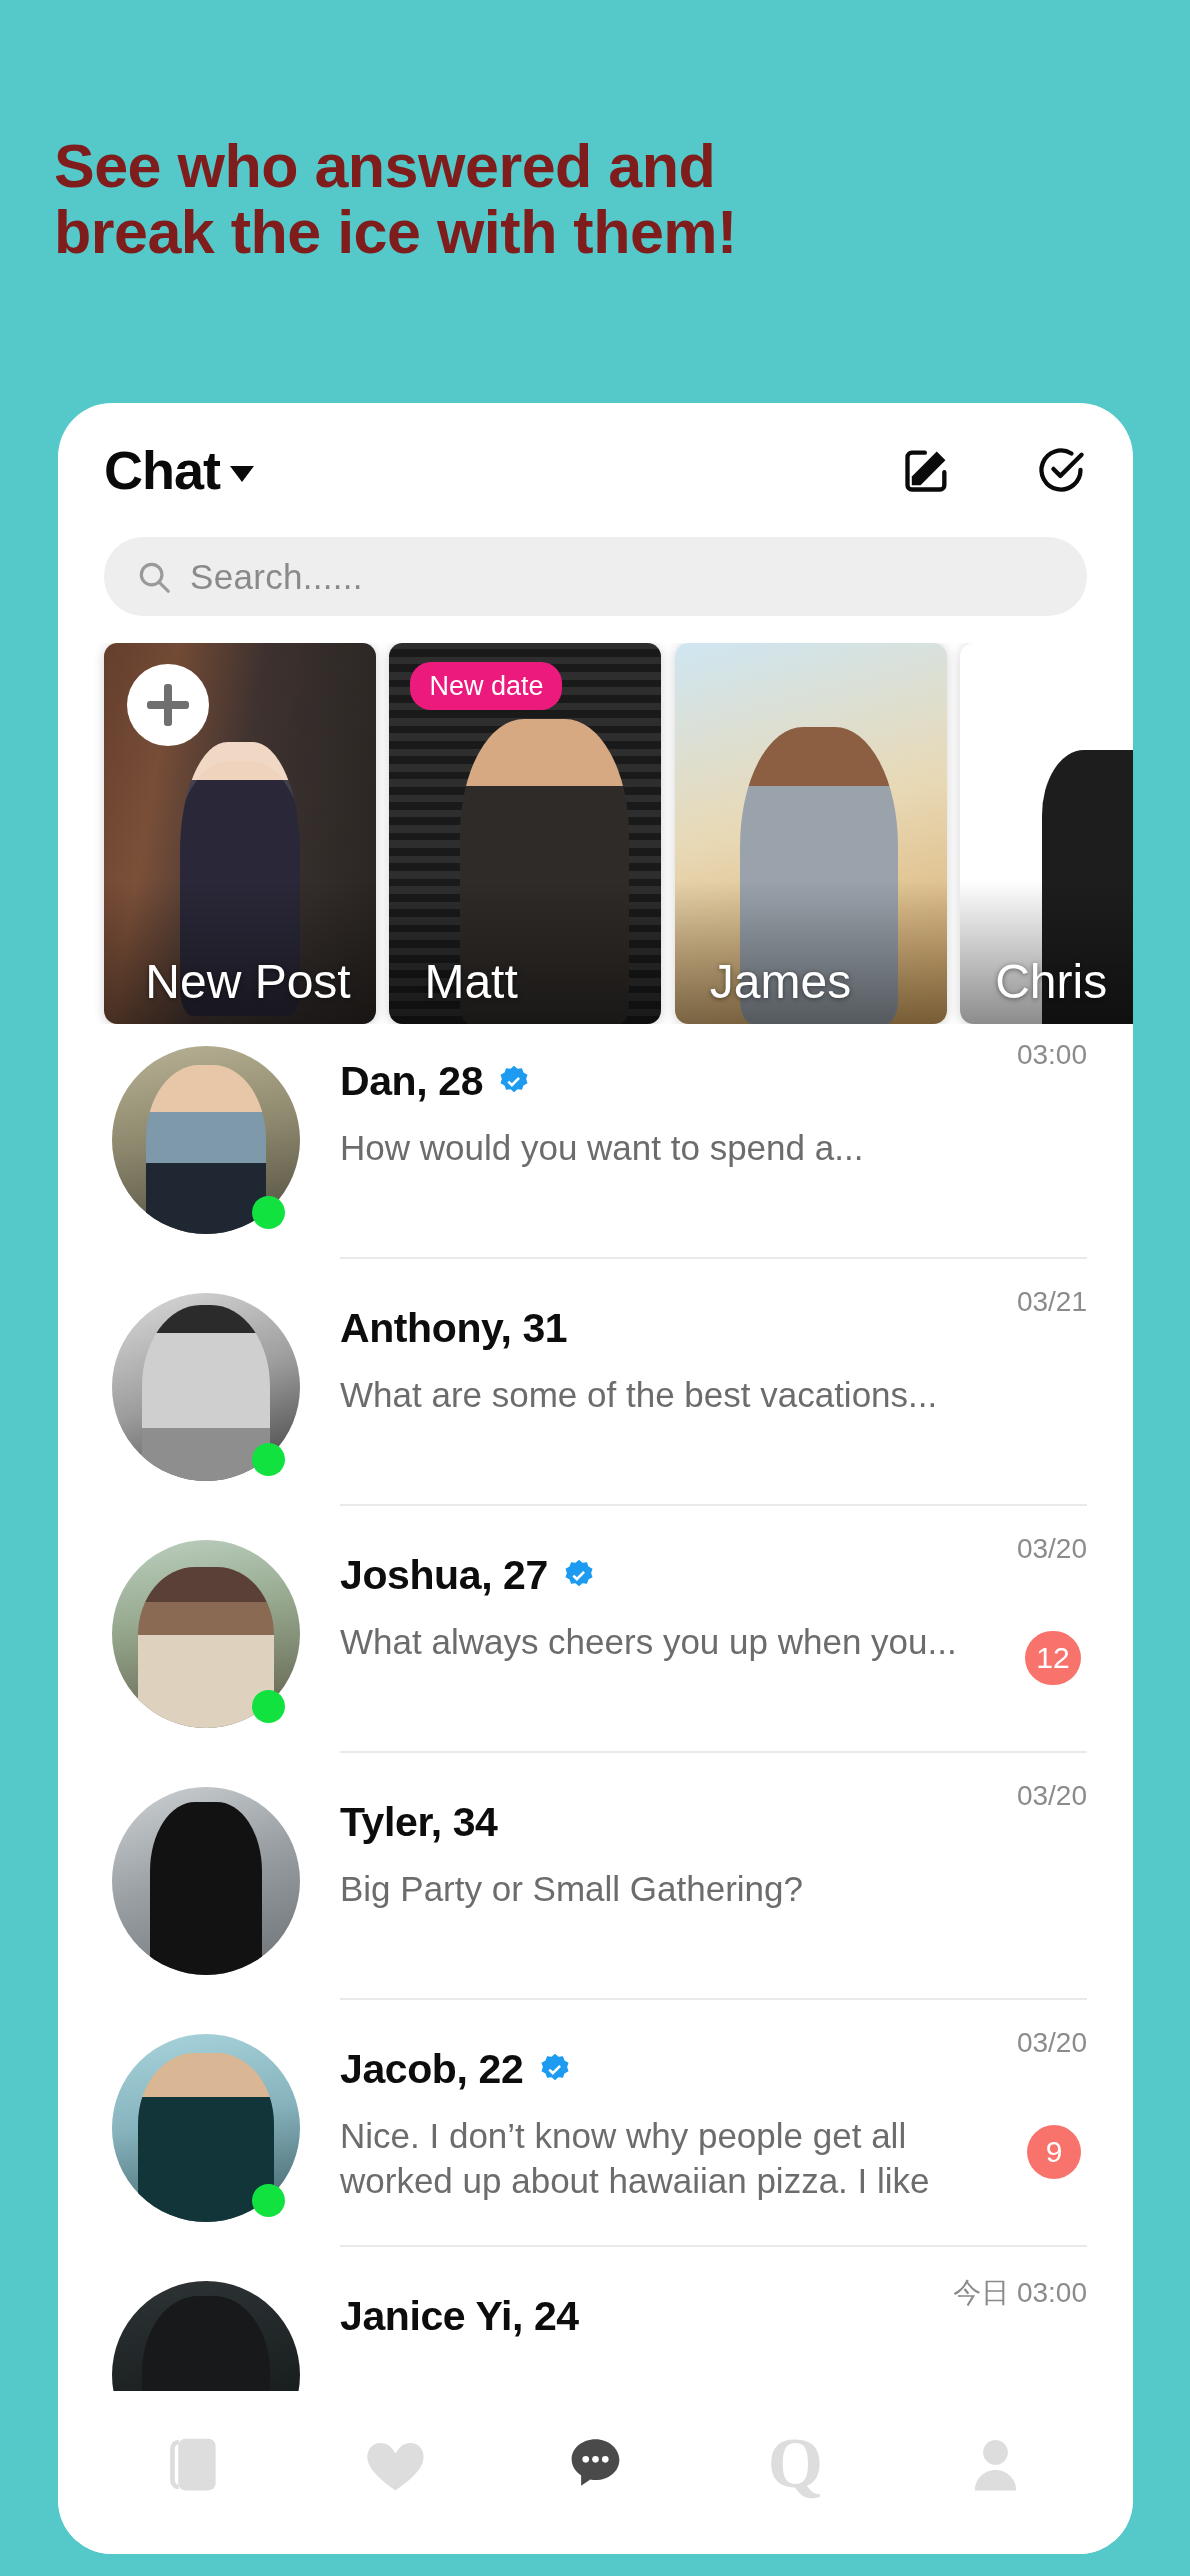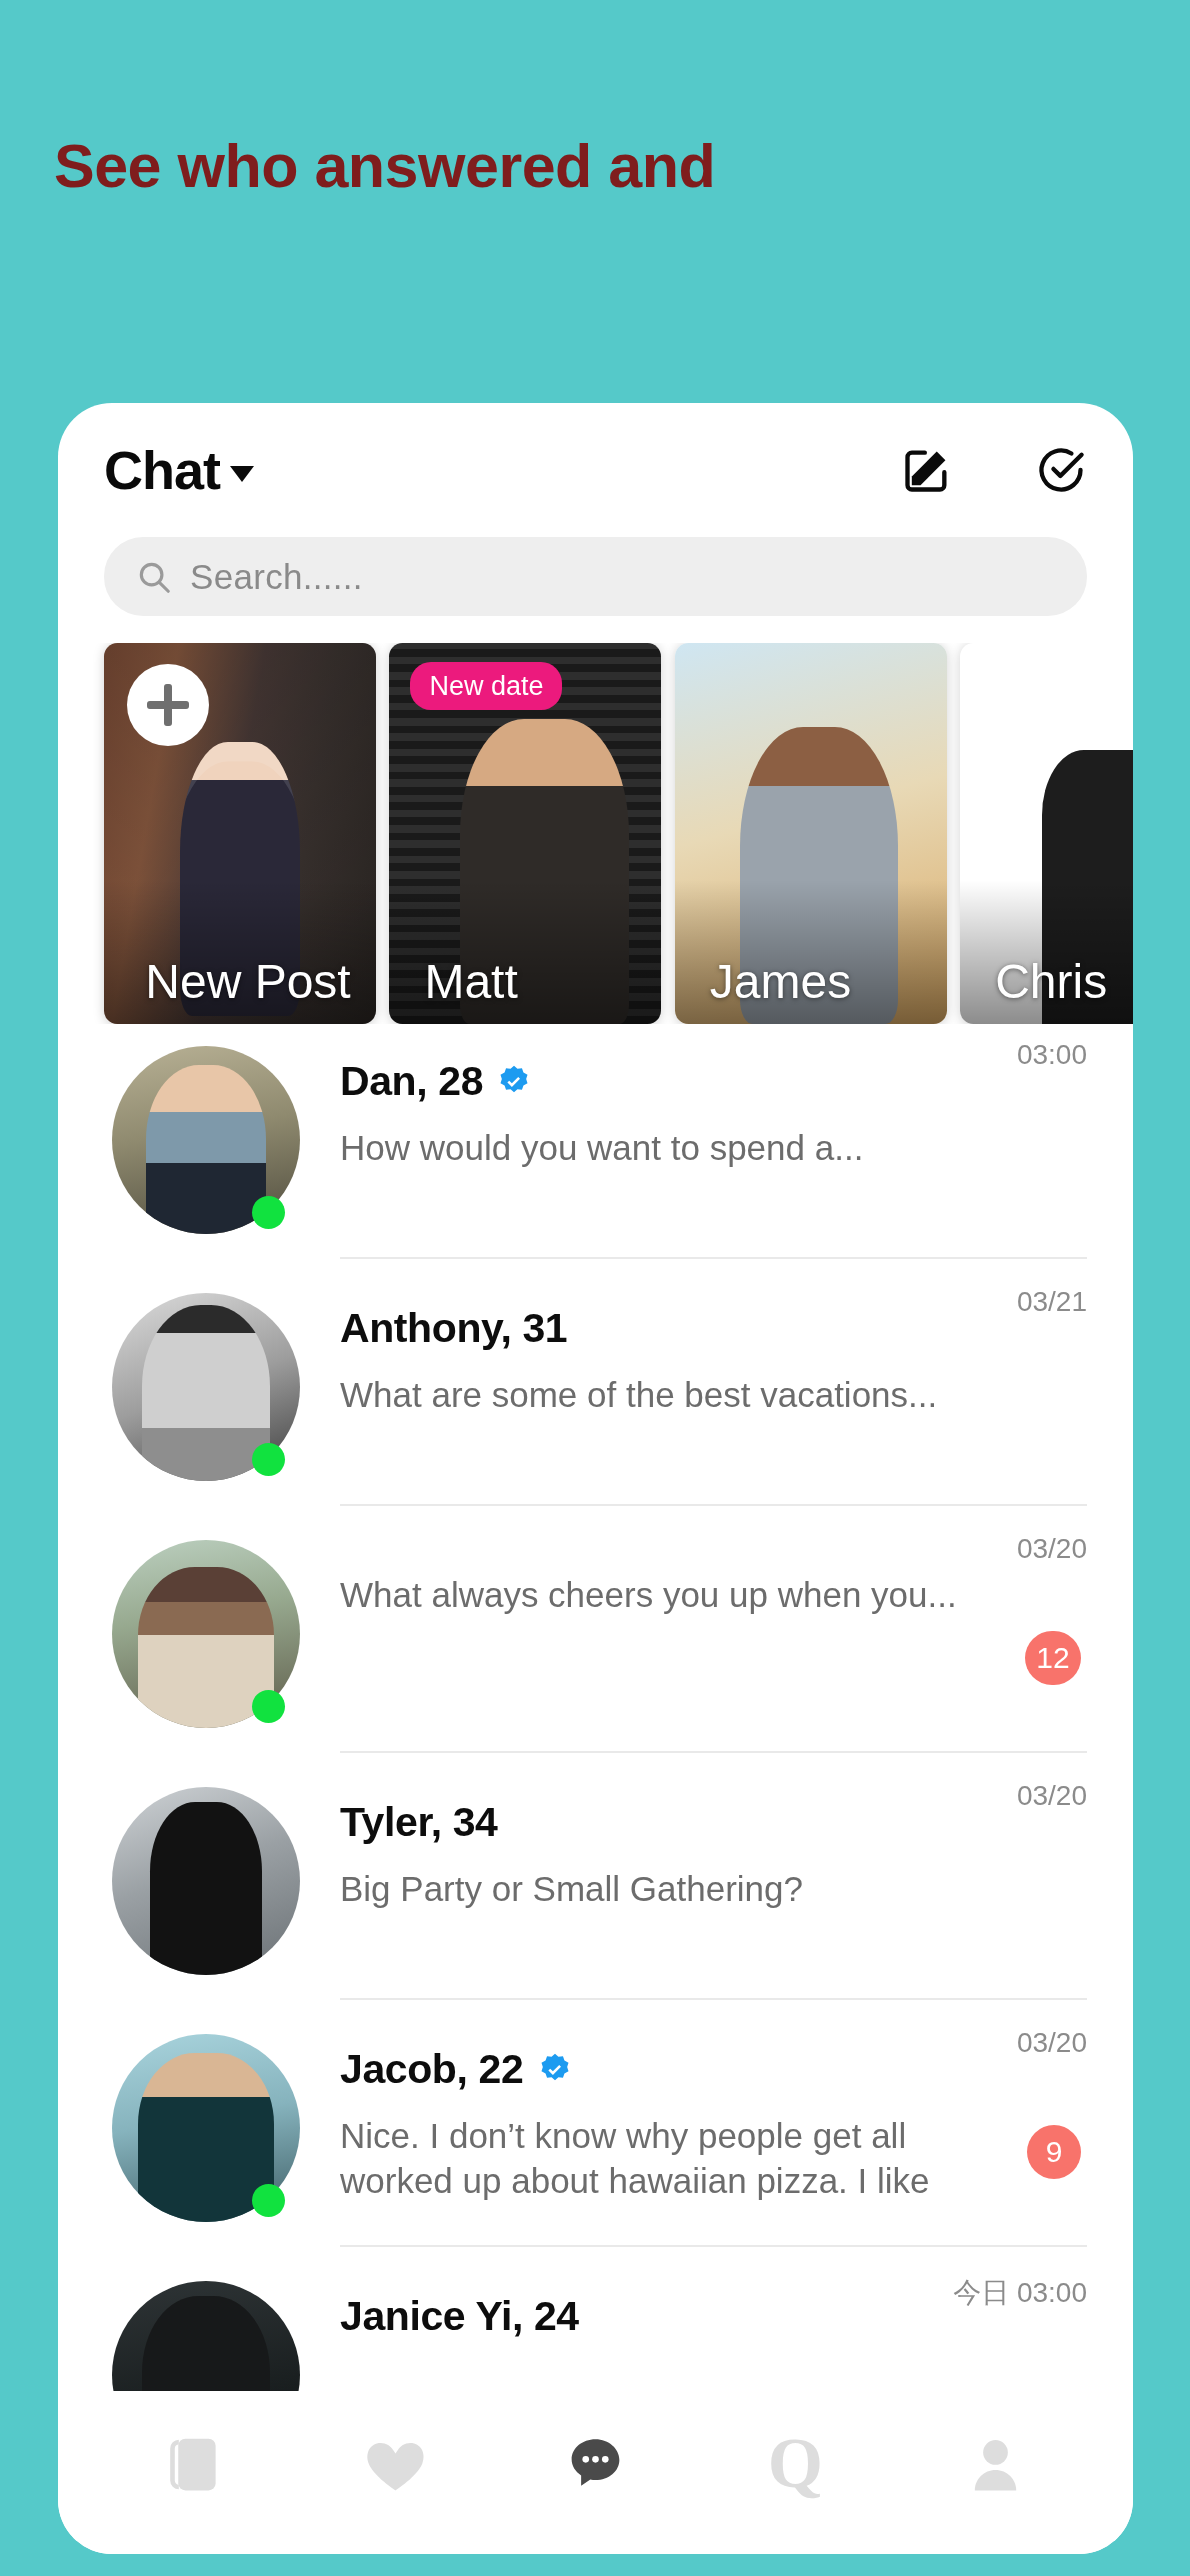--- a/index.html
+++ b/index.html
@@ -288,20 +288,21 @@
     color: #dddddd;
     line-height: 0.9;
     font-family: "Liberation Serif", serif;
   }
 </style>
 </head>
 <body>
 
 <div class="promo">
   <span class="promo-line">See who answered and</span>
+  <span class="promo-line">break the ice with them!</span>
 </div>
 
 <div class="phone-card">
 
   <div class="app-header">
     <div class="title-wrap">
       <span class="app-title">Chat</span>
       <span class="caret-down"></span>
     </div>
     <div class="header-actions">
@@ -393,20 +394,27 @@
         <div class="timestamp">03/21</div>
       </div>
     </div>
 
     <div class="chat-row">
       <div class="avatar-wrap">
         <div class="avatar av3"></div>
         <span class="online-dot"></span>
       </div>
       <div class="row-body">
+        <div class="name-line">
+          <span class="chat-name">Joshua, 27</span>
+          <svg class="verified" viewBox="0 0 24 24">
+            <path fill="#1d9bf0" d="M12 1.2l2.3 2 3-.4 1 2.9 2.7 1.4-.9 2.9.9 2.9-2.7 1.4-1 2.9-3-.4-2.3 2-2.3-2-3 .4-1-2.9L3 12.9l.9-2.9L3 7.1l2.7-1.4 1-2.9 3 .4z"></path>
+            <path fill="#fff" d="M10.6 15.3l-3-3 1.2-1.2 1.8 1.8 4.2-4.2 1.2 1.2z"></path>
+          </svg>
+        </div>
         <div class="preview">What always cheers you up when you...</div>
         <div class="timestamp">03/20</div>
         <div class="unread">12</div>
       </div>
     </div>
 
     <div class="chat-row">
       <div class="avatar-wrap">
         <div class="avatar av4"></div>
       </div>

